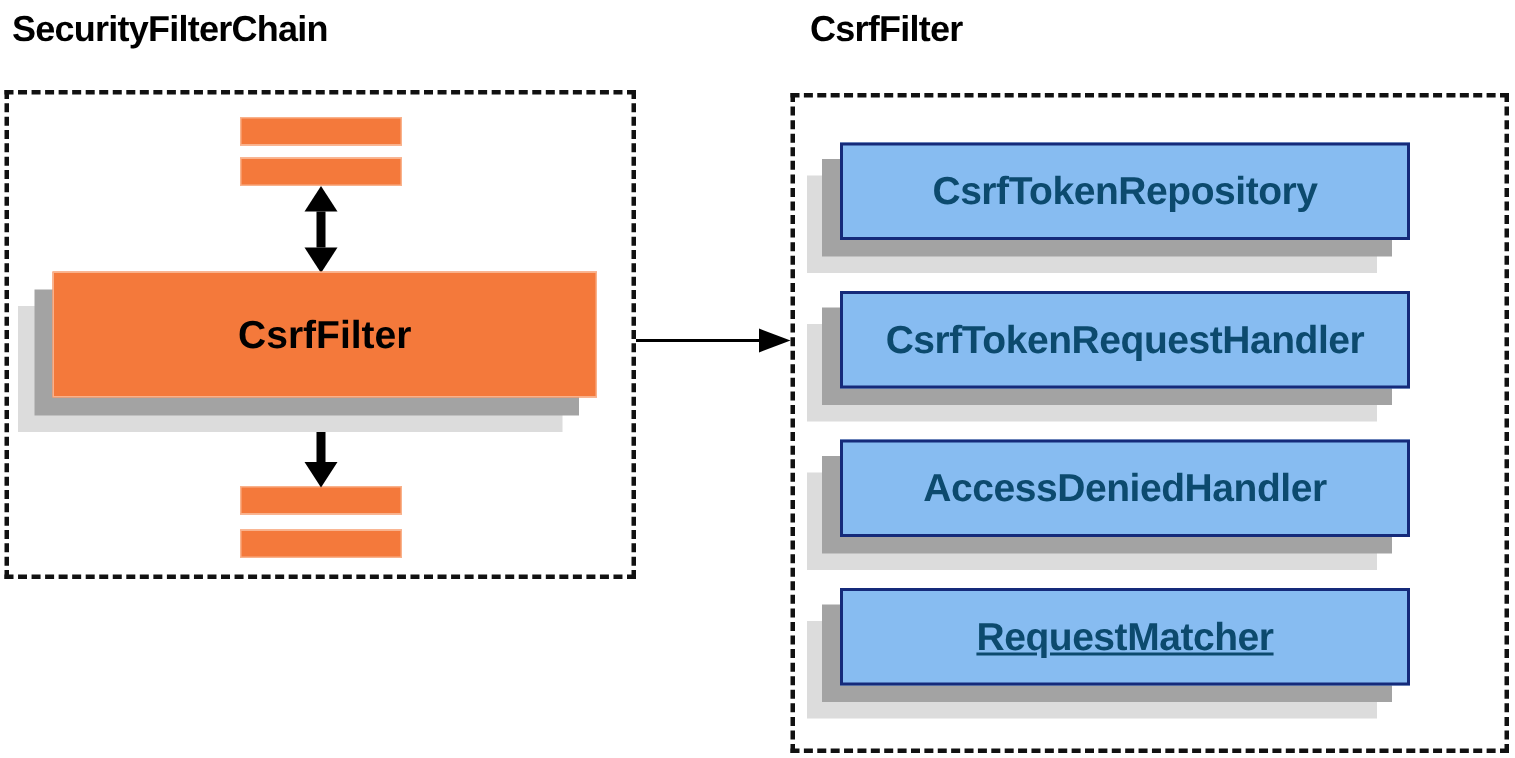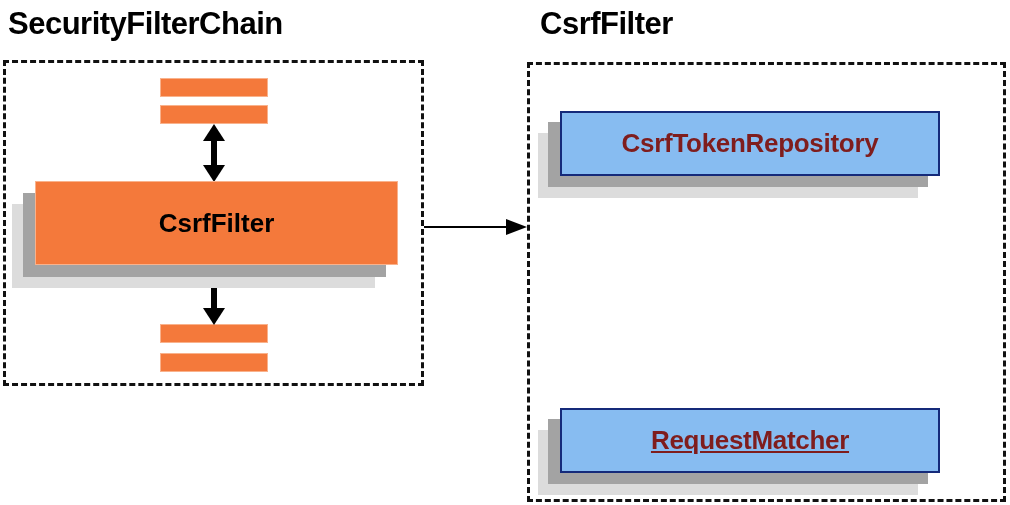--- a/index.html
+++ b/index.html
@@ -10,21 +10,21 @@
     position: relative;
     width: 1010px;
     height: 505px;
     background: #ffffff;
     overflow: hidden;
   }
 
   .panel-title {
     position: absolute;
     font-weight: bold;
-    font-size: 31px;
+    font-size: 24px;
     color: #000000;
     letter-spacing: -0.5px;
     white-space: nowrap;
   }
   .panel-title.left  { left: 8px;  top: 6px; }
   .panel-title.right { left: 540px; top: 6px; }
 
   .dashed-panel {
     position: absolute;
     border: 3px dashed #111111;
@@ -58,23 +58,22 @@
   }
 
   .component-box {
     position: absolute;
     left: 560px;
     width: 380px; height: 65px;
     background: #87BCF1;
     border: 2px solid #152a7a;
     box-shadow: -12px 11px 0 #a3a3a3, -22px 22px 0 #dcdcdc;
     display: flex; align-items: center; justify-content: center;
-    font-weight: bold; font-size: 26px; color: #7f1d1d;
+    font-weight: bold; font-size: 26px; color: #0c4a6e;
     letter-spacing: -0.3px;
-    margin-top: 16px;
   }
   .comp-1 { top: 95px; }
   .comp-2 { top: 194px; }
   .comp-3 { top: 293px; }
   .comp-4 { top: 392px; text-decoration: underline; }
 
   
   .varrow {
     position: absolute;
     left: 203px;
@@ -144,17 +143,19 @@
     <div class="head-down"></div>
   </div>
 
   <div class="csrf-filter-box">CsrfFilter</div>
 
   <div class="harrow-line"></div>
   <div class="harrow-head"></div>
 
   <div class="component-box comp-1">CsrfTokenRepository</div>
 
+  <div class="component-box comp-2">CsrfTokenRequestHandler</div>
 
+  <div class="component-box comp-3">AccessDeniedHandler</div>
 
   <div class="component-box comp-4">RequestMatcher</div>
 
 </div>
 
 </body></html>

